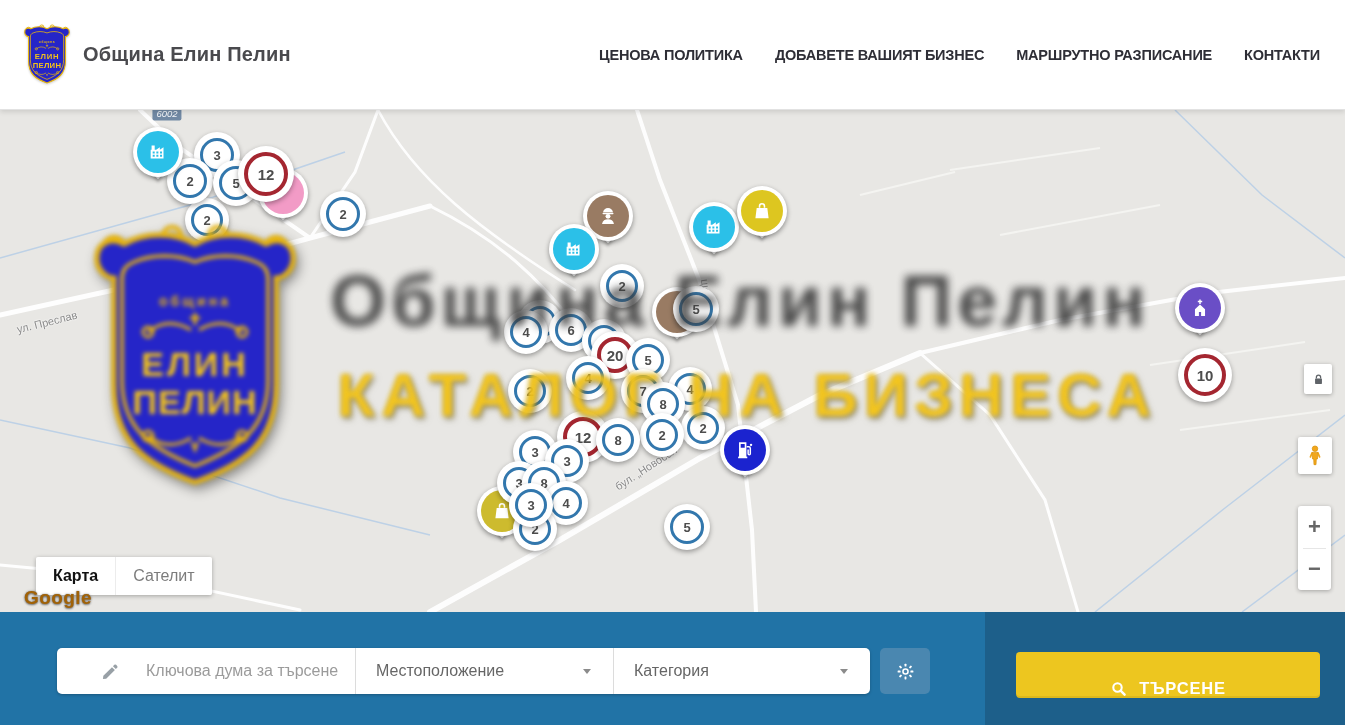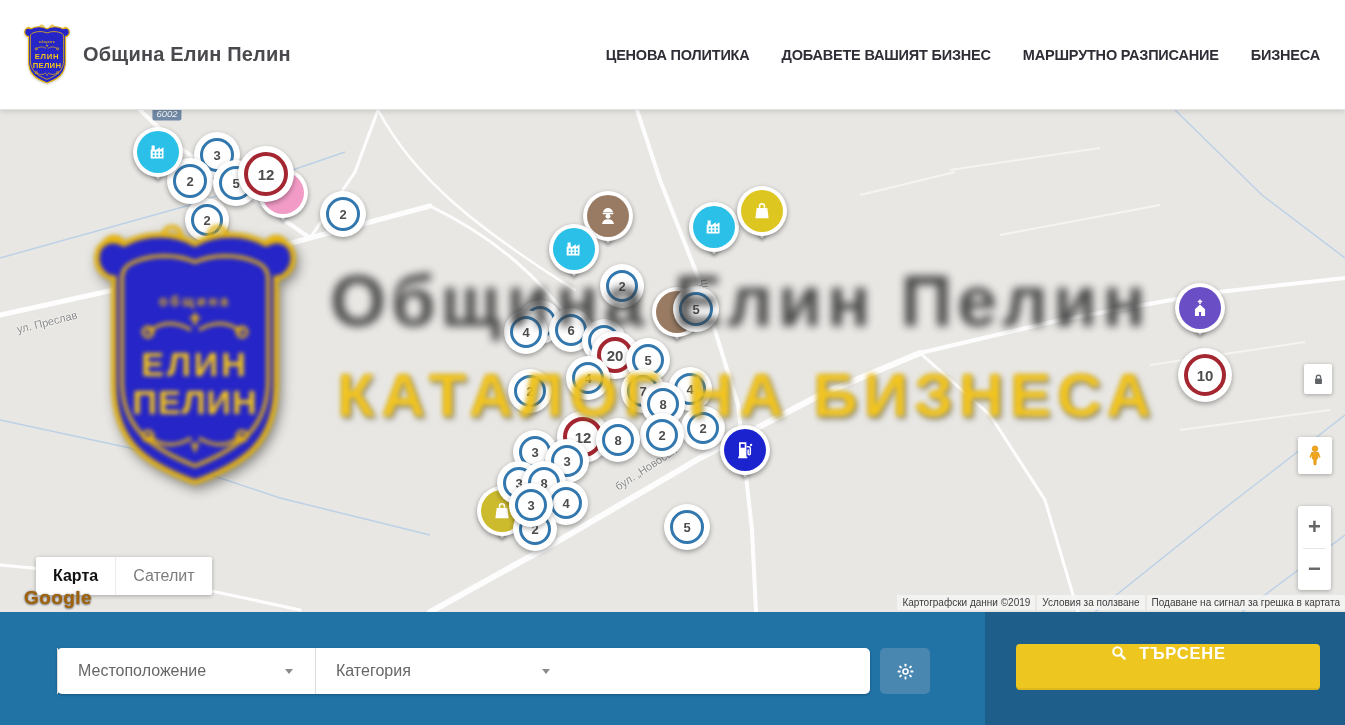--- a/index.html
+++ b/index.html
@@ -90,22 +90,22 @@
   .sg-keyword input::placeholder { color:#9b9b9b; opacity:1; }
   .sg-select { display:flex; align-items:center; justify-content:space-between; border-left:1px solid #dcdcdc;
                padding:0 22px 0 20px; cursor:pointer; }
   .sg-select.cat { width:257px; }
   .sg-select.loc { width:258px; }
   .sg-select .sel-label { font-size:16px; color:#666; }
   .caret { width:0; height:0; border-left:4.5px solid transparent; border-right:4.5px solid transparent;
            border-top:5.5px solid #8b8b8b; }
   .gear-btn { position:absolute; left:880px; top:36px; width:50px; height:46px; background:#4a87b0;
               border-radius:5px; display:flex; align-items:center; justify-content:center; cursor:pointer; border:none; }
-  .search-btn { position:absolute; left:1016px; top:32px; width:304px; height:46px; background:#edc61f;
-                border:none; border-radius:4px; display:flex; align-items:flex-start; justify-content:center; gap:11px;
+  .search-btn { position:absolute; left:1016px; top:40px; width:304px; height:46px; background:#edc61f;
+                border:none; border-radius:4px; display:flex; align-items:flex-end; justify-content:center; gap:11px;
                 cursor:pointer; box-shadow:inset 0 -2px 0 rgba(0,0,0,.07); }
   .search-btn span { color:#fff; font-size:16.5px; font-weight:bold; letter-spacing:.8px; }
 </style>
 </head>
 <body>
 
 <svg width="0" height="0" style="position:absolute">
   <symbol id="crest" viewBox="0 0 230 290">
     <g fill="none" stroke="#e7b40c" stroke-width="4">
       <circle cx="34" cy="34" r="11"></circle>
@@ -147,21 +147,21 @@
           <use href="#crest"></use>
         </svg>
       <div class="brand-text">
         <div class="brand-title">Община Елин Пелин</div>
       </div>
     </div>
     <div class="nav">
         <div class="nav-item">ЦЕНОВА ПОЛИТИКА</div>
         <div class="nav-item">ДОБАВЕТЕ ВАШИЯТ БИЗНЕС</div>
         <div class="nav-item">МАРШРУТНО РАЗПИСАНИЕ</div>
-        <div class="nav-item">БИЗНЕСА</div>
+        <div class="nav-item">КОНТАКТИ</div>
       </div>
   </div>
 
   <div class="map">
     <svg class="roads" width="1345" height="502" viewBox="0 0 1345 502">
       <g stroke="#ffffff" fill="none" stroke-linecap="round" opacity=".95">
         <path d="M140,0 L180,38 L310,128" stroke-width="4"></path>
         <path d="M0,205 L150,172 L310,128 L430,96" stroke-width="5"></path>
         <path d="M310,128 L355,62 L378,0" stroke-width="3"></path>
         <path d="M430,96 C500,130 540,170 575,215" stroke-width="3"></path>
@@ -465,25 +465,20 @@
       </svg>
     <div class="wm1">Община Елин Пелин</div>
     <div class="wm2">КАТАЛОГ НА БИЗНЕСА</div>
 
     <div class="maptype">
       <div class="mt-btn active">Карта</div>
       <div class="mt-btn inactive">Сателит</div>
     </div>
 
     <div class="google-logo">Google</div>
-    <div class="attribution">
-        <span class="attr-item">Картографски данни ©2019</span>
-        <span class="attr-item">Условия за ползване</span>
-        <span class="attr-item">Подаване на сигнал за грешка в картата</span>
-      </div>
 
     <div class="ctl-lock">
       <svg viewBox="0 0 24 24" width="15" height="15">
         <path d="M8.6,10.5 V8.2 a3.4,3.4 0 0 1 6.8,0 V10.5" fill="none" stroke="#5f6368" stroke-width="2"></path>
         <rect x="6.5" y="10.5" width="11" height="8.5" rx="1" fill="#5f6368"></rect>
       </svg>
     </div>
 
     <div class="ctl-pegman">
       <svg viewBox="0 0 24 24" width="22" height="27">
@@ -497,20 +492,27 @@
       <div class="zoom-btn">+</div>
       <div class="zoom-divider"></div>
       <div class="zoom-btn">−</div>
     </div>
   </div>
 
   <div class="searchbar">
     <div class="searchbar-right"></div>
 
     <div class="search-group">
+      <div class="sg-keyword">
+        <svg viewBox="0 0 24 24" width="19" height="19" fill="#98a0a6">
+          <path d="M3,17.4 L13.9,6.5 l3.6,3.6 L6.6,21 L2.4,21.6 Z"></path>
+          <path d="M15.1,5.3 l1.7,-1.7 a1.6,1.6 0 0 1 2.3,0 l1.3,1.3 a1.6,1.6 0 0 1 0,2.3 l-1.7,1.7 Z"></path>
+        </svg>
+        <input type="text" placeholder="Ключова дума за търсене" style="">
+      </div>
       <div class="sg-select loc">
         <span class="sel-label">Местоположение</span>
         <span class="caret"></span>
       </div>
       <div class="sg-select cat">
         <span class="sel-label">Категория</span>
         <span class="caret"></span>
       </div>
     </div>
 

